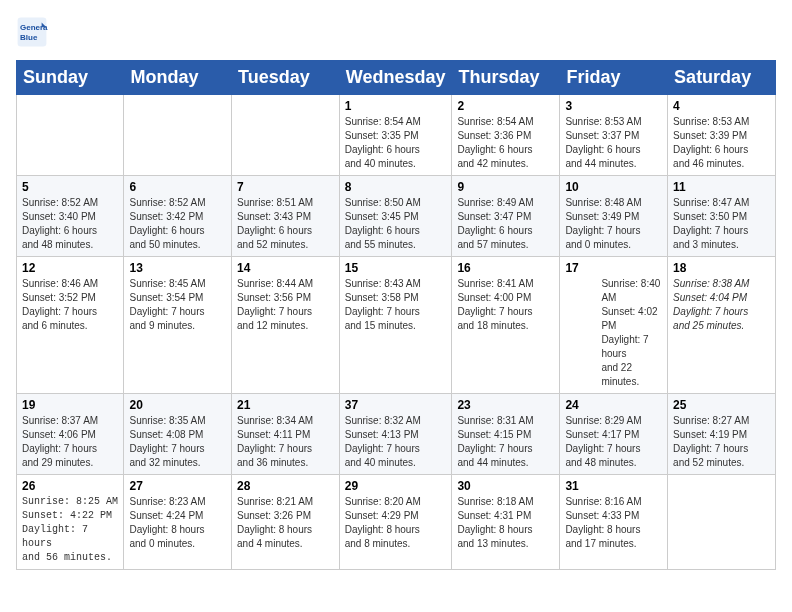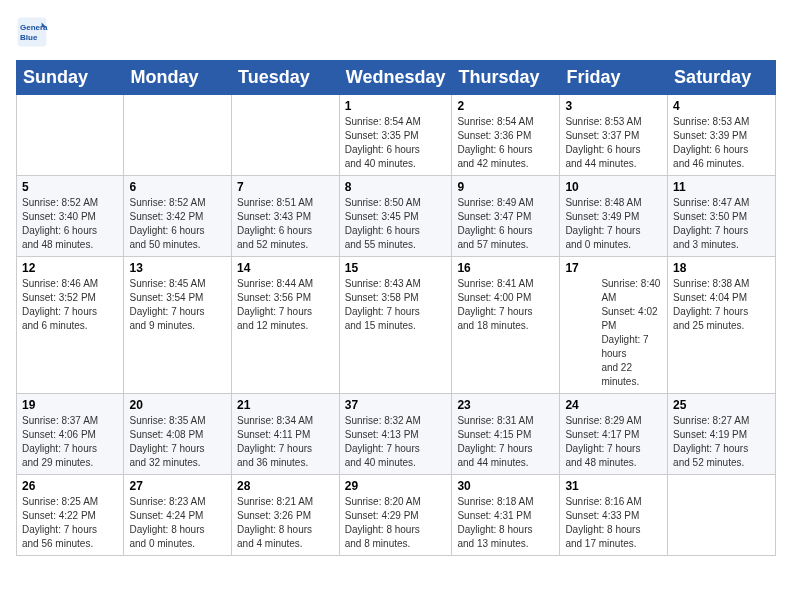--- a/index.html
+++ b/index.html
@@ -240,21 +240,21 @@
         </td>
         <td>
           <div class="day-num">17</div>
           <div class="day-info" style="white-space: pre-line; margin-left: 36px;">Sunrise: 8:40 AM
 Sunset: 4:02 PM
 Daylight: 7 hours
 and 22 minutes.</div>
         </td>
         <td>
           <div class="day-num">18</div>
-          <div class="day-info" style="white-space: pre-line;">Sunrise: 8:38 AM
+          <div class="day-info" style="white-space: pre-line; font-style: italic;">Sunrise: 8:38 AM
 Sunset: 4:04 PM
 Daylight: 7 hours
 and 25 minutes.</div>
         </td>
       </tr>
       <tr>
         <td>
           <div class="day-num">19</div>
           <div class="day-info" style="white-space: pre-line;">Sunrise: 8:37 AM
 Sunset: 4:06 PM
@@ -300,21 +300,21 @@
           <div class="day-num">25</div>
           <div class="day-info" style="white-space: pre-line;">Sunrise: 8:27 AM
 Sunset: 4:19 PM
 Daylight: 7 hours
 and 52 minutes.</div>
         </td>
       </tr>
       <tr>
         <td>
           <div class="day-num">26</div>
-          <div class="day-info" style="white-space: pre-line;">Sunrise: 8:25 AM
+          <div class="day-info" style="white-space: pre-line; font-family: Liberation Mono, monospace;">Sunrise: 8:25 AM
 Sunset: 4:22 PM
 Daylight: 7 hours
 and 56 minutes.</div>
         </td>
         <td>
           <div class="day-num">27</div>
           <div class="day-info" style="white-space: pre-line;">Sunrise: 8:23 AM
 Sunset: 4:24 PM
 Daylight: 8 hours
 and 0 minutes.</div>

